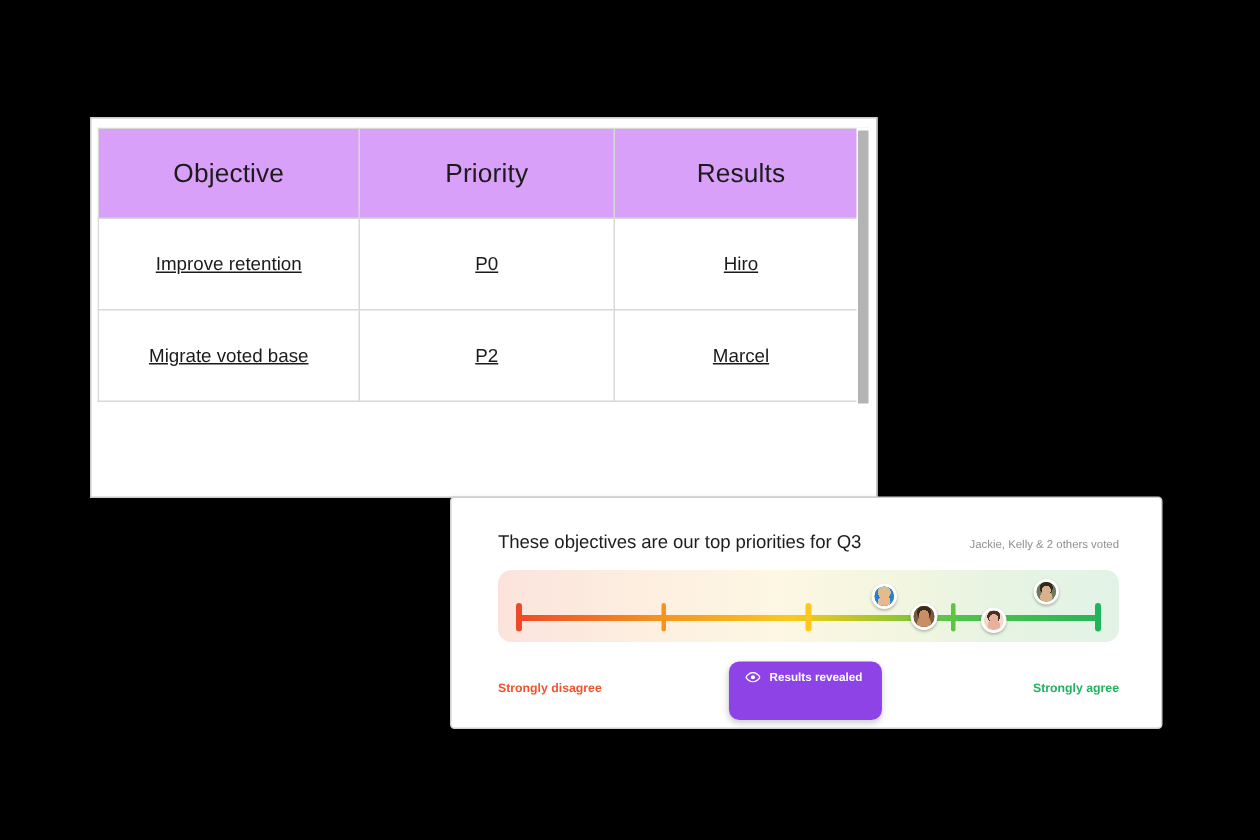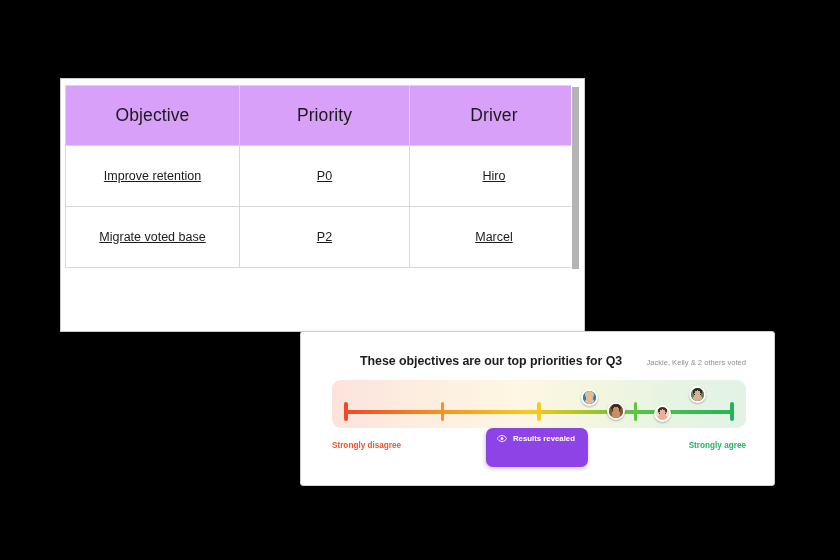--- a/index.html
+++ b/index.html
@@ -78,23 +78,22 @@
     background: #ffffff;
     border: 1px solid #cfcfcf;
     border-radius: 3px;
     padding: 0;
     box-shadow: 0 2px 5px rgba(0,0,0,.18);
   }
   #poll-inner { position: relative; width: 100%; height: 100%; padding: 22px 28px 0 31px; }
 
   #poll-head { display: flex; align-items: baseline; justify-content: space-between; }
   #poll-title {
-    font-size: 12.4px; font-weight: bold; color: #1d1d1f;
+    font-size: 12.4px; font-weight: normal; color: #1d1d1f;
     letter-spacing: -0.05px;
-    margin-left: 28px;
   }
   #poll-voters {
     font-size: 7.6px; color: #8e8e93; font-weight: 400; white-space: nowrap; text-align: right;
   }
 
   
   #slider-wrap {
     position: relative;
     margin-top: 12px;
     height: 48px;
@@ -123,21 +122,21 @@
     border-radius: 50%;
     border: 2px solid #ffffff;
     box-shadow: 0 1px 2px rgba(0,0,0,.28);
     overflow: hidden;
   }
   .avatar .face { width: 100%; height: 100%; position: relative; }
 
   
   #poll-foot {
     position: relative;
-    margin-top: 7px;
+    margin-top: 20px;
     display: flex; align-items: center; justify-content: space-between;
     height: 20px;
   }
   #label-disagree { font-size: 8.2px; font-weight: bold; color: #f0542d; }
   #label-agree { font-size: 8.2px; font-weight: bold; color: #21b360; }
 
   #results-pill {
     position: absolute;
     left: 50%; transform: translateX(-52%);
     top: -7px;
@@ -163,21 +162,21 @@
       <table class="objtable">
         <colgroup>
             <col class="c1">
             <col class="c2">
             <col class="c3">
           </colgroup>
         <thead>
           <tr>
             <th>Objective</th>
             <th>Priority</th>
-            <th>Driver</th>
+            <th>Results</th>
           </tr>
         </thead>
         <tbody>
           <tr>
             <td>Improve retention</td>
             <td>P0</td>
             <td>Hiro</td>
           </tr>
           <tr>
             <td>Migrate voted base</td>

